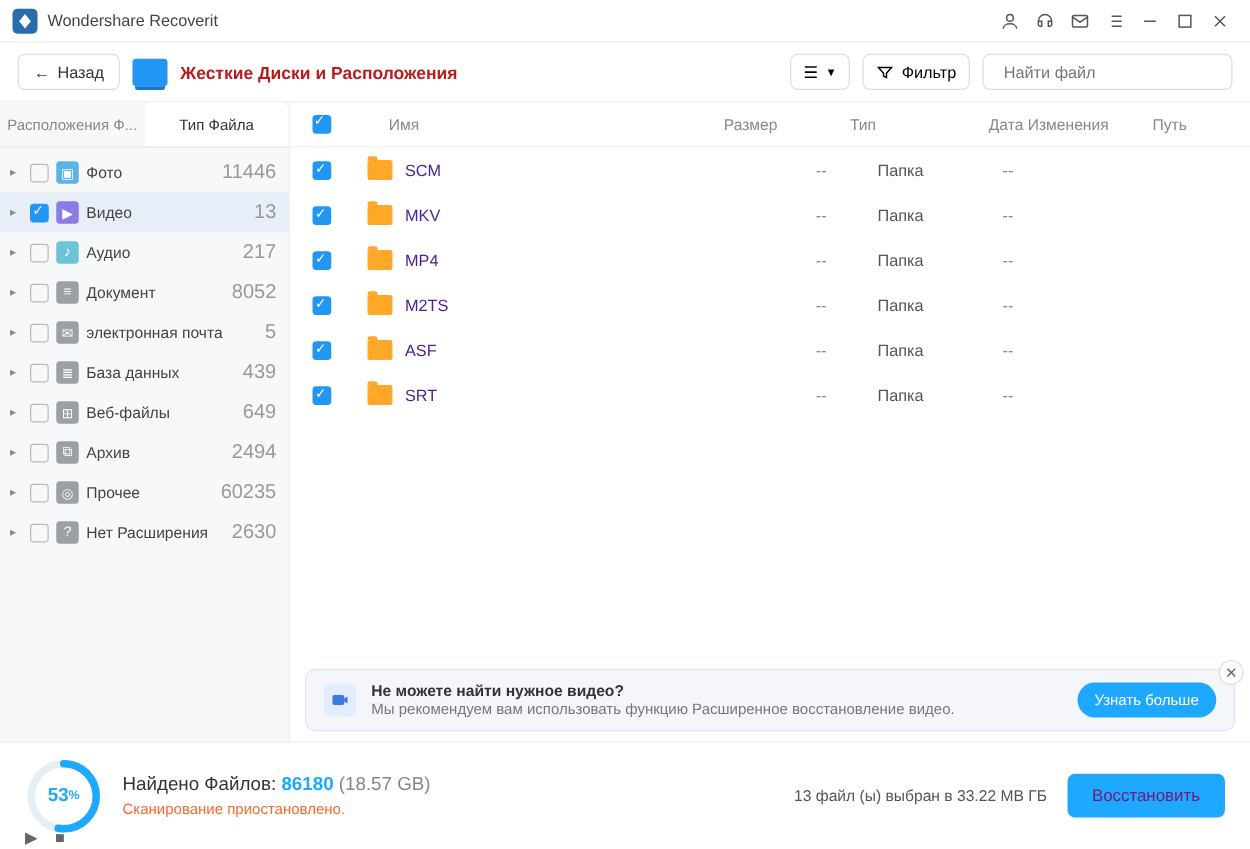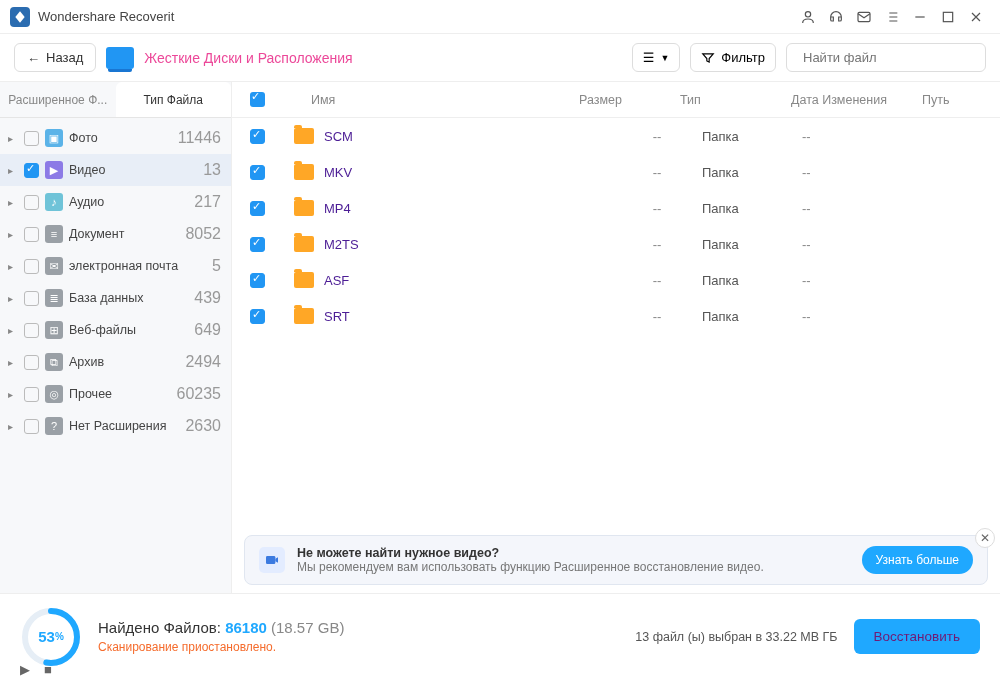--- a/index.html
+++ b/index.html
@@ -12,21 +12,21 @@
 .titlebar .title { font-size: 13px; color: #444; }
 .titlebar .spacer { flex: 1; }
 .titlebar .icon-btn { width: 28px; height: 28px; display: flex; align-items: center; justify-content: center; color: #555; cursor: pointer; }
 .titlebar .icon-btn svg { width: 16px; height: 16px; }
 
 
 .toolbar { height: 48px; display: flex; align-items: center; padding: 0 14px; gap: 10px; border-bottom: 1px solid #eee; }
 .back-btn { display: flex; align-items: center; gap: 6px; border: 1px solid #ddd; border-radius: 6px; padding: 6px 12px; background: #fff; cursor: pointer; font-size: 13px; color: #333; }
 .disk-icon { width: 28px; height: 22px; background: #2196f3; border-radius: 3px; position: relative; }
 .disk-icon::after { content: ""; position: absolute; bottom: -3px; left: 2px; right: 2px; height: 3px; background: #1976d2; border-radius: 0 0 2px 2px; }
-.breadcrumb { font-weight: 400; font-size: 14px; color: #ec4899; }
+.breadcrumb { font-weight: 700; font-size: 14px; color: #b91c1c; }
 .toolbar .spacer { flex: 1; }
 .view-btn, .filter-btn { border: 1px solid #ddd; border-radius: 6px; padding: 6px 10px; background: #fff; cursor: pointer; display: flex; align-items: center; gap: 6px; font-size: 13px; }
 .search-wrap { border: 1px solid #ddd; border-radius: 6px; padding: 6px 10px; display: flex; align-items: center; gap: 6px; width: 200px; }
 .search-wrap input { border: none; outline: none; flex: 1; font-size: 13px; }
 
 
 .main { display: flex; height: calc(679px - 34px - 48px - 86px); }
 
 
 .sidebar { width: 232px; background: #f7f8fa; border-right: 1px solid #eee; display: flex; flex-direction: column; }
@@ -168,21 +168,21 @@
         <circle cx="10" cy="10" r="7"></circle>
         <path d="M21 21l-6-6"></path>
       </svg>
     <input type="text" placeholder="Найти файл" style="">
   </div>
 </div>
 
 <div class="main">
   <div class="sidebar">
     <div class="tabs">
-      <div class="tab">Расширенное Ф...</div>
+      <div class="tab">Расположения Ф...</div>
       <div class="tab active">Тип Файла</div>
     </div>
     <div class="cats" id="cats">
         <div class="cat">
     <span class="caret">▸</span>
     <span class="cb "></span>
     <span class="ci" style="background:#5bb3e8;color:#fff;font-size:11px">▣</span>
     <span class="label">Фото</span>
     <span class="count">11446</span>
         </div>

